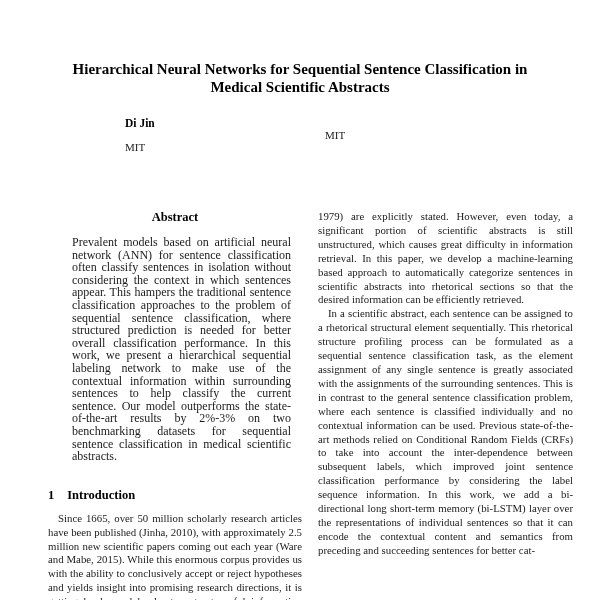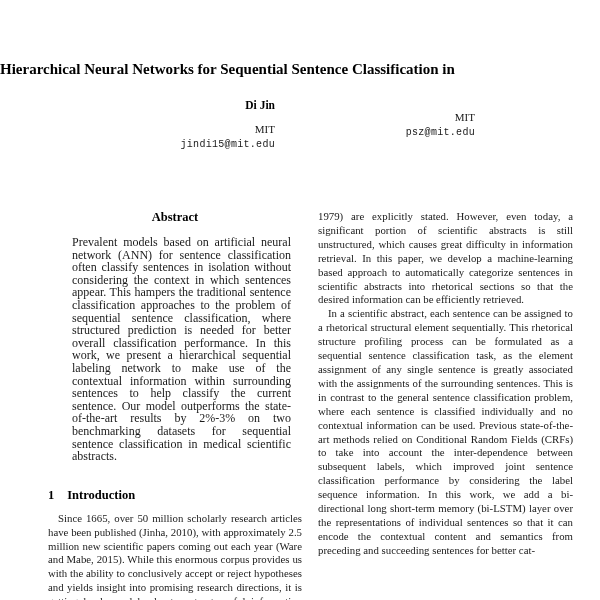--- a/index.html
+++ b/index.html
@@ -12,34 +12,35 @@
     width: 600px;
     height: 600px;
     background: #ffffff;
     overflow: hidden;
     font-family: "Liberation Serif", serif;
     color: #1a1a1a;
   }
   .title {
     margin: 0;
     padding-top: 60px;
+    text-align: center;
     font-size: 15px;
     line-height: 18px;
     font-weight: bold;
     color: #000000;
   }
   .title span { display: block; }
   .authors {
     display: flex;
     justify-content: center;
     margin-top: 21px;
   }
   .author {
     width: 150px;
-    text-align: right;
+    text-align: left;
   }
   .author + .author { margin-left: 50px; }
   .author-name {
     font-weight: bold;
     font-size: 11.5px;
     color: #000000;
   }
   .author-affil {
     font-size: 11px;
     margin-top: 12px;
@@ -86,31 +87,30 @@
   .col-right .body-text { margin-top: 0; }
   .indent { text-indent: 10px; }
 </style>
 </head>
 <body>
 
 <div class="page">
 
   <h1 class="title">
     <span>Hierarchical Neural Networks for Sequential Sentence Classification in</span>
+    <span>Medical Scientific Abstracts</span>
   </h1>
 
   <div class="authors">
     <div class="author">
       <div class="author-name">Di Jin</div>
       <div class="author-affil">MIT</div>
-      <div class="author-email">jindi15@mit.edu</div>
     </div>
     <div class="author">
       <div class="author-affil">MIT</div>
-      <div class="author-email">psz@mit.edu</div>
     </div>
   </div>
 
   <div class="columns">
 
     <div class="col-left">
       <div class="abstract-heading">Abstract</div>
       <p class="abstract-text">Prevalent models based on artificial neural network (ANN) for sentence classification often classify sentences in isolation without considering the context in which sentences appear. This hampers the traditional sentence classification approaches to the problem of sequential sentence classification, where structured prediction is needed for better overall classification performance. In this work, we present a hierarchical sequential labeling network to make use of the contextual information within surrounding sentences to help classify the current sentence. Our model outperforms the state-of-the-art results by 2%-3% on two benchmarking datasets for sequential sentence classification in medical scientific abstracts.</p>
       <div class="section-heading">
         <span class="sec-num">1</span><span>Introduction</span>

